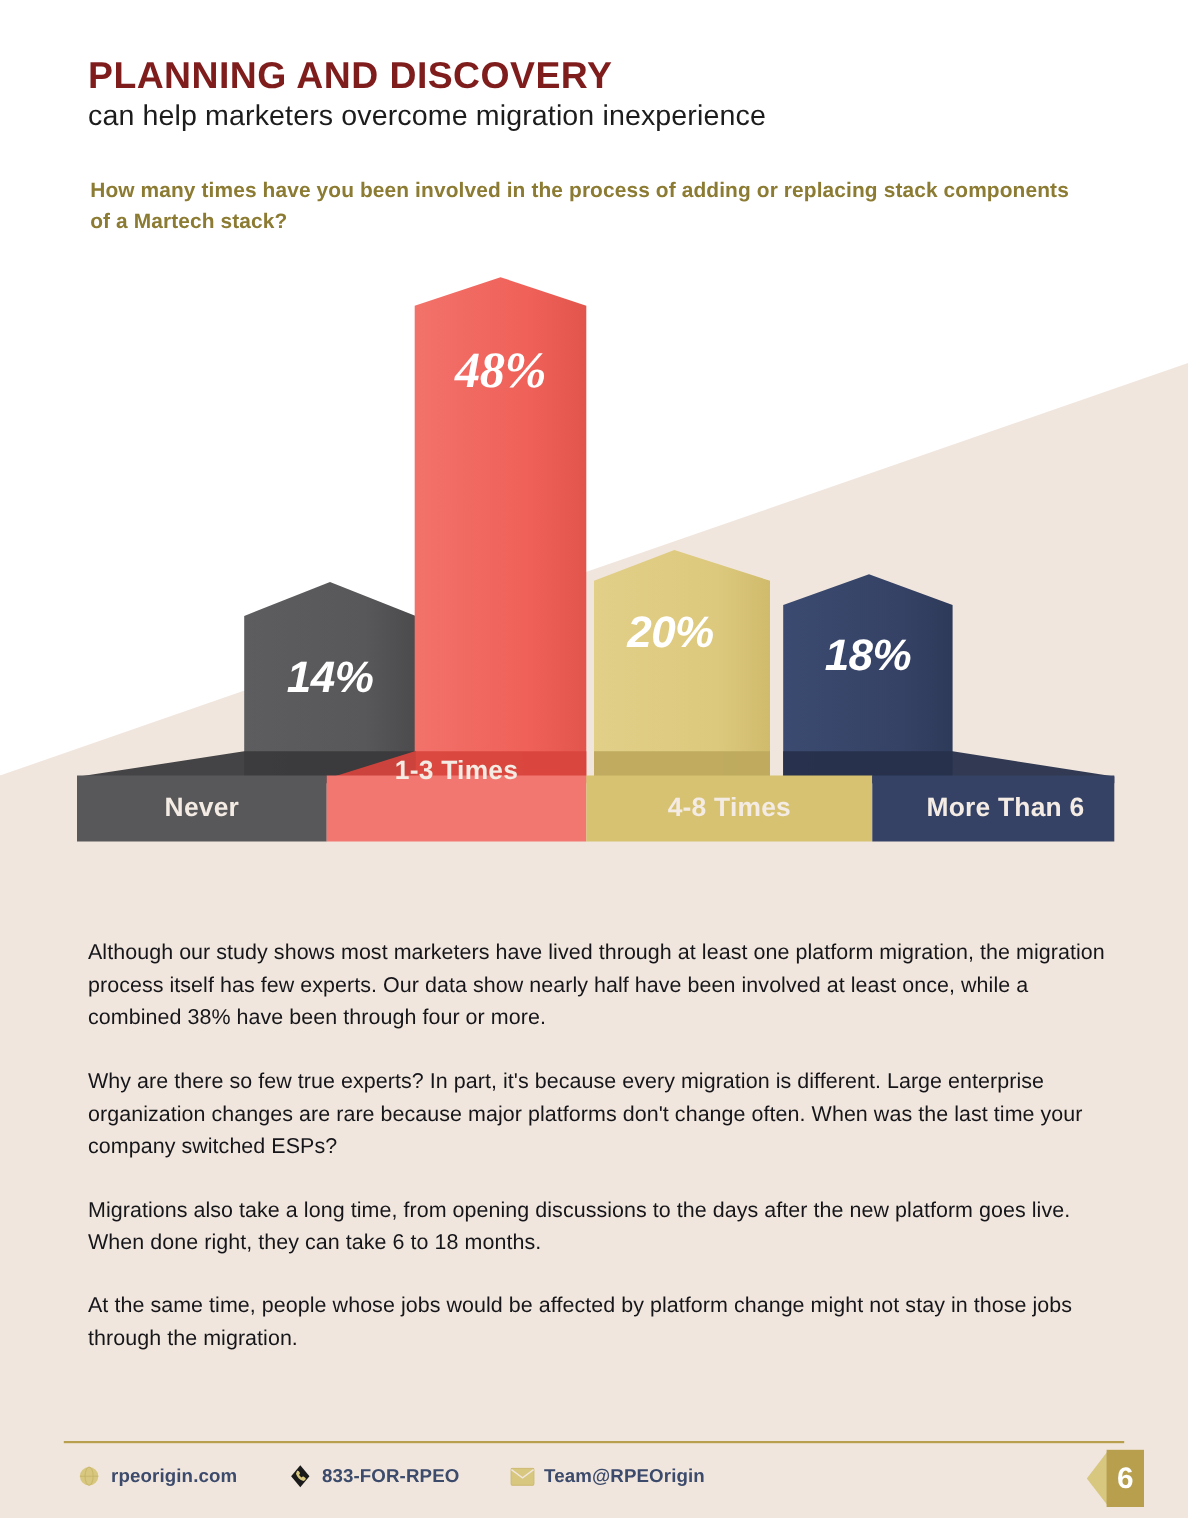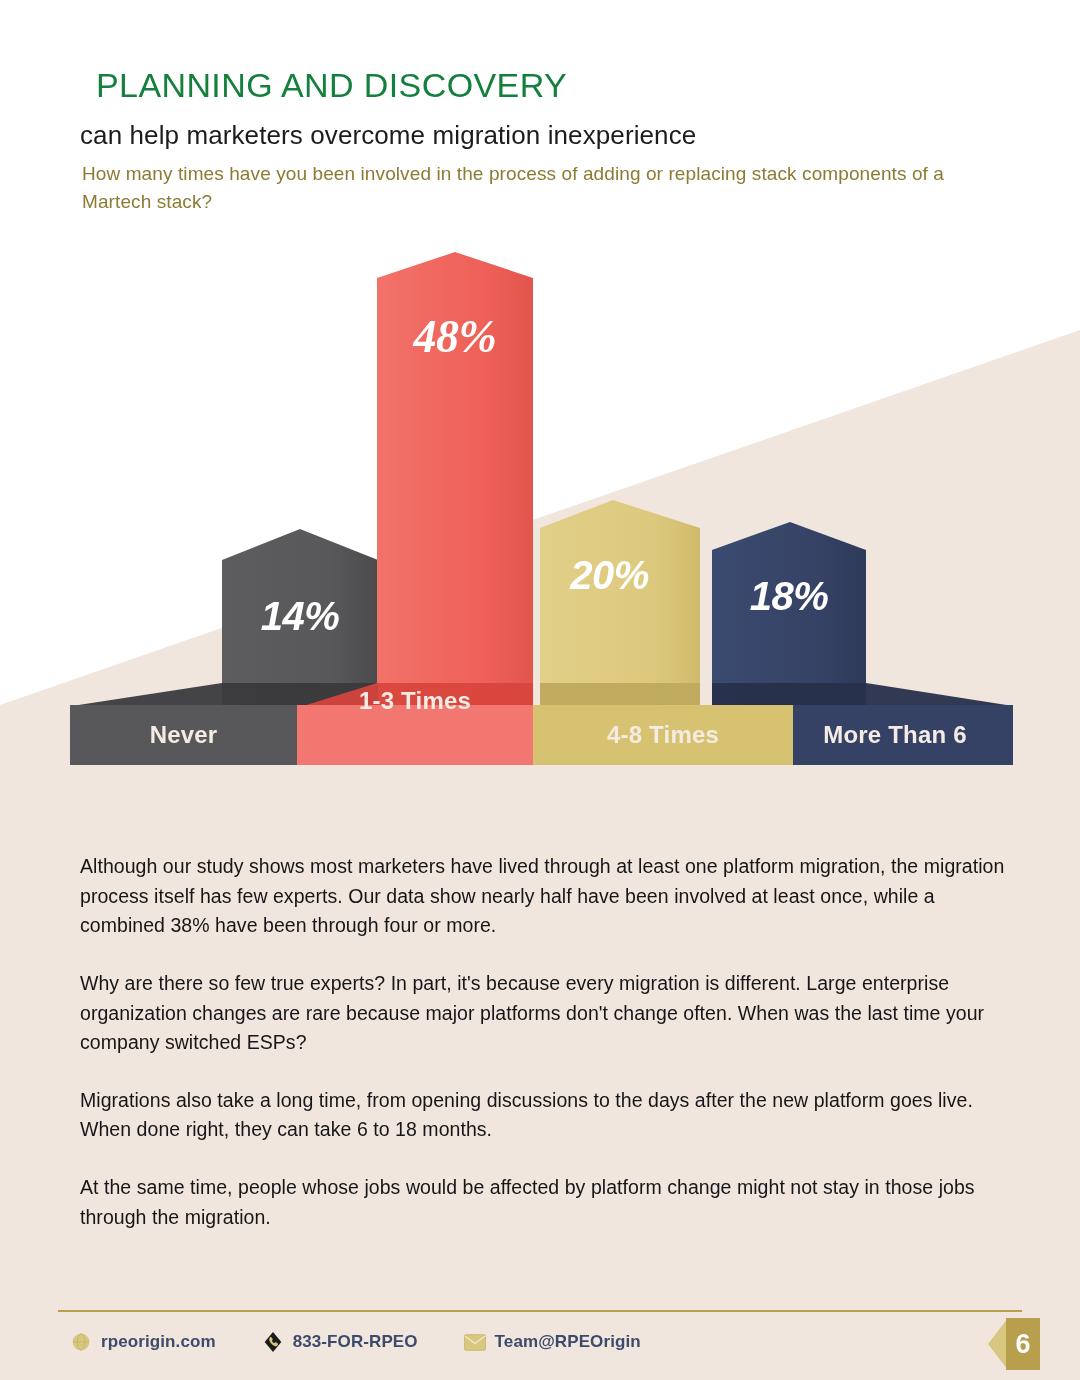--- a/index.html
+++ b/index.html
@@ -33,43 +33,43 @@
 
   
   .header {
     position: absolute;
     left: 80px;
     top: 50px;
     z-index: 5;
   }
   .title-main {
     font-size: 34px;
-    font-weight: normal;
+    font-weight: bold;
     letter-spacing: 0.4px;
-    color: #15803d;
+    color: #7f1d1d;
     line-height: 1.12;
-    margin: 16px;
+    margin: 0;
   }
   .title-sub {
     font-size: 26px;
     font-weight: normal;
     color: #1c1c1c;
     line-height: 1.2;
     margin: 2px 0 0 0;
     letter-spacing: 0.1px;
   }
 
   .question {
     position: absolute;
     left: 82px;
     top: 160px;
     width: 900px;
     z-index: 5;
     font-size: 19px;
-    font-weight: normal;
+    font-weight: bold;
     color: #8c7b33;
     line-height: 1.45;
     letter-spacing: 0.1px;
   }
 
   
   .chart {
     position: absolute;
     left: 0;
     top: 0;
@@ -247,21 +247,21 @@
   </svg>
 
   <div class="bar-value mid" style="left:222px; top:594px; width:156px;">14%</div>
   <div class="bar-value big" style="left:377px; top:310px; width:156px;">48%</div>
   <div class="bar-value mid" style="left:540px; top:553px; width:139px;font-style:italic;">20%</div>
   <div class="bar-value mid" style="left:712px; top:574px; width:154px;">18%</div>
 
   <div class="cat-label" style="left:70px; top:721px; width:227px;">Never</div>
   <div class="cat-label" style="left:297px; top:687px; width:236px;">1-3 Times</div>
   <div class="cat-label" style="left:533px; top:721px; width:260px;">4-8 Times</div>
-  <div class="cat-label" style="left:793px; top:721px; width:204px;">More Than 6</div>
+  <div class="cat-label" style="left:793px; top:721px; width:204px;padding-left:19px;">More Than 6</div>
 
   <div class="body-copy">
     <p>Although our study shows most marketers have lived through at least one platform migration, the migration process itself has few experts. Our data show nearly half have been involved at least once, while a combined 38% have been through four or more.</p>
     <p>Why are there so few true experts? In part, it's because every migration is different. Large enterprise organization changes are rare because major platforms don't change often. When was the last time your company switched ESPs?</p>
     <p>Migrations also take a long time, from opening discussions to the days after the new platform goes live. When done right, they can take 6 to 18 months.</p>
     <p>At the same time, people whose jobs would be affected by platform change might not stay in those jobs through the migration.</p>
   </div>
 
   <div class="footer-rule"></div>
 

